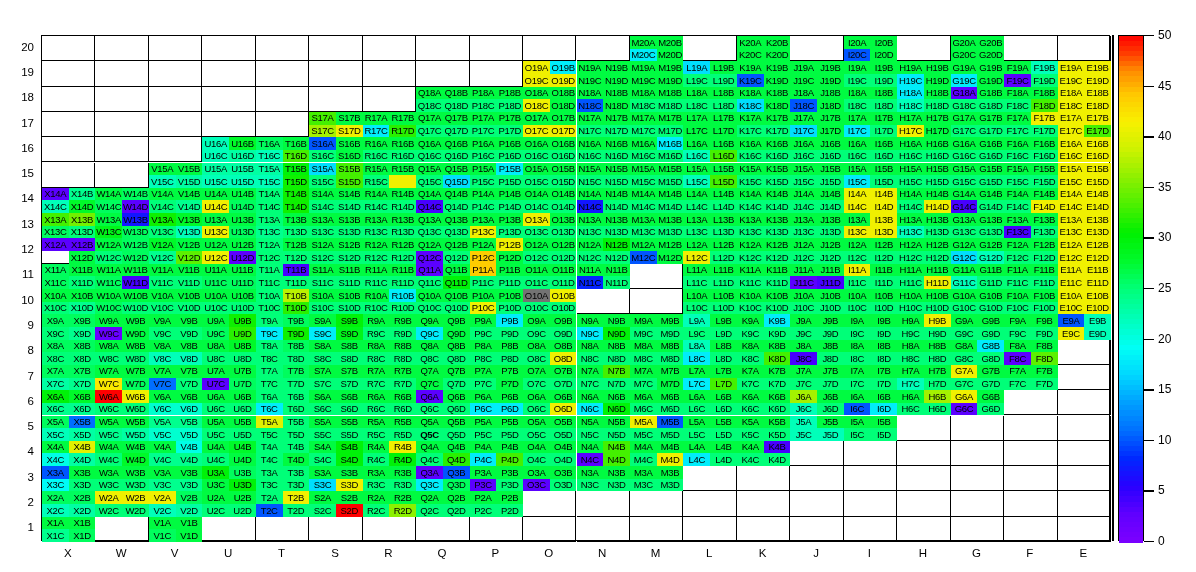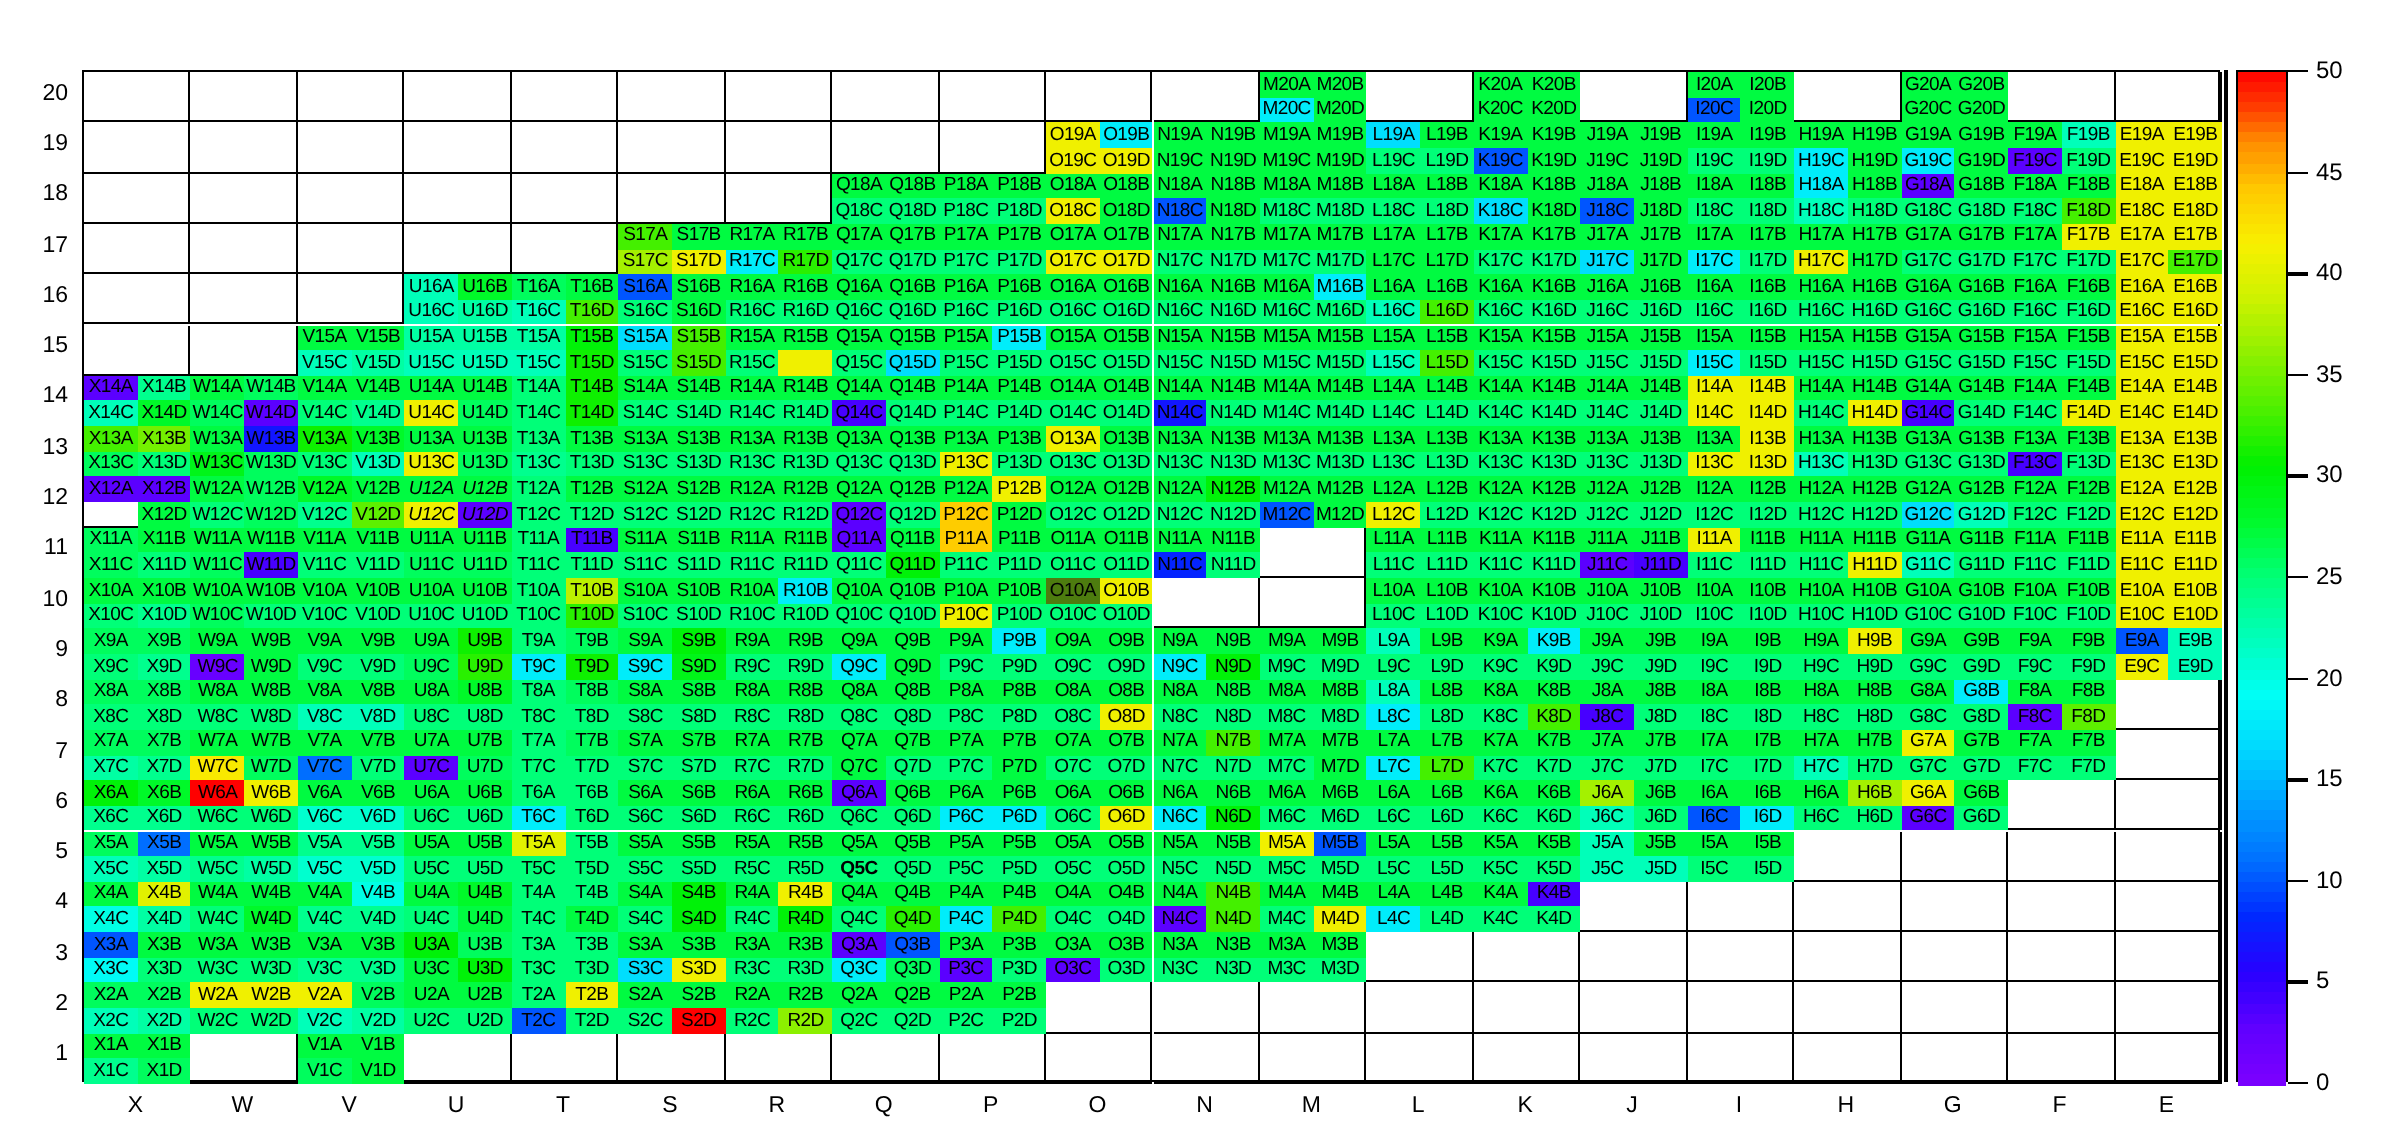--- a/index.html
+++ b/index.html
@@ -340,21 +340,21 @@
         <div class="sub" style="left: 26.725px; top: 0px; width: 26.725px; height: 12.65px; background: rgb(0, 251, 65);">U14B</div>
         <div class="sub" style="left: 0px; top: 12.65px; width: 26.725px; height: 12.65px; background: rgb(240, 240, 0);">U14C</div>
         <div class="sub" style="left: 26.725px; top: 12.65px; width: 26.725px; height: 12.65px; background: rgb(0, 253, 93);">U14D</div>
       </div>
       <div class="grid-cell" style="left: 160.35px; top: 177.1px; width: 53.45px; height: 25.3px;">
         <div class="sub" style="left: 0px; top: 0px; width: 26.725px; height: 12.65px; background: rgb(0, 251, 65);">U13A</div>
         <div class="sub" style="left: 26.725px; top: 0px; width: 26.725px; height: 12.65px; background: rgb(0, 251, 65);">U13B</div>
         <div class="sub" style="left: 0px; top: 12.65px; width: 26.725px; height: 12.65px; background: rgb(240, 240, 0);">U13C</div>
         <div class="sub" style="left: 26.725px; top: 12.65px; width: 26.725px; height: 12.65px; background: rgb(0, 253, 93);">U13D</div>
       </div>
-      <div class="grid-cell" style="left: 160.35px; top: 202.4px; width: 53.45px; height: 25.3px; font-style: italic;">
+      <div class="grid-cell" style="left: 160.35px; top: 202.4px; width: 53.45px; height: 25.3px;">
         <div class="sub" style="left: 0px; top: 0px; width: 26.725px; height: 12.65px; background: rgb(0, 251, 65);">U12A</div>
         <div class="sub" style="left: 26.725px; top: 0px; width: 26.725px; height: 12.65px; background: rgb(0, 251, 65);">U12B</div>
         <div class="sub" style="left: 0px; top: 12.65px; width: 26.725px; height: 12.65px; background: rgb(240, 240, 0);">U12C</div>
         <div class="sub" style="left: 26.725px; top: 12.65px; width: 26.725px; height: 12.65px; background: rgb(91, 0, 255);">U12D</div>
       </div>
       <div class="grid-cell" style="left: 160.35px; top: 227.7px; width: 53.45px; height: 25.3px;">
         <div class="sub" style="left: 0px; top: 0px; width: 26.725px; height: 12.65px; background: rgb(0, 251, 65);">U11A</div>
         <div class="sub" style="left: 26.725px; top: 0px; width: 26.725px; height: 12.65px; background: rgb(0, 251, 65);">U11B</div>
         <div class="sub" style="left: 0px; top: 12.65px; width: 26.725px; height: 12.65px; background: rgb(0, 253, 93);">U11C</div>
         <div class="sub" style="left: 26.725px; top: 12.65px; width: 26.725px; height: 12.65px; background: rgb(0, 253, 93);">U11D</div>
@@ -968,21 +968,21 @@
         <div class="sub" style="left: 0px; top: 12.65px; width: 26.725px; height: 12.65px; background: rgb(0, 255, 120);">O12C</div>
         <div class="sub" style="left: 26.725px; top: 12.65px; width: 26.725px; height: 12.65px; background: rgb(0, 255, 120);">O12D</div>
       </div>
       <div class="grid-cell" style="left: 481.05px; top: 227.7px; width: 53.45px; height: 25.3px;">
         <div class="sub" style="left: 0px; top: 0px; width: 26.725px; height: 12.65px; background: rgb(0, 251, 65);">O11A</div>
         <div class="sub" style="left: 26.725px; top: 0px; width: 26.725px; height: 12.65px; background: rgb(0, 251, 65);">O11B</div>
         <div class="sub" style="left: 0px; top: 12.65px; width: 26.725px; height: 12.65px; background: rgb(0, 255, 120);">O11C</div>
         <div class="sub" style="left: 26.725px; top: 12.65px; width: 26.725px; height: 12.65px; background: rgb(0, 255, 120);">O11D</div>
       </div>
       <div class="grid-cell" style="left: 481.05px; top: 253px; width: 53.45px; height: 25.3px;">
-        <div class="sub" style="left: 0px; top: 0px; width: 26.725px; height: 12.65px; background: #4d7c0f;">O10A</div>
+        <div class="sub" style="left: 0px; top: 0px; width: 26.725px; height: 12.65px; background: #737373;">O10A</div>
         <div class="sub" style="left: 26.725px; top: 0px; width: 26.725px; height: 12.65px; background: rgb(240, 240, 0);">O10B</div>
         <div class="sub" style="left: 0px; top: 12.65px; width: 26.725px; height: 12.65px; background: rgb(0, 255, 120);">O10C</div>
         <div class="sub" style="left: 26.725px; top: 12.65px; width: 26.725px; height: 12.65px; background: rgb(0, 255, 120);">O10D</div>
       </div>
       <div class="grid-cell" style="left: 481.05px; top: 278.3px; width: 53.45px; height: 25.3px;">
         <div class="sub" style="left: 0px; top: 0px; width: 26.725px; height: 12.65px; background: rgb(0, 251, 65);">O9A</div>
         <div class="sub" style="left: 26.725px; top: 0px; width: 26.725px; height: 12.65px; background: rgb(0, 251, 65);">O9B</div>
         <div class="sub" style="left: 0px; top: 12.65px; width: 26.725px; height: 12.65px; background: rgb(0, 255, 120);">O9C</div>
         <div class="sub" style="left: 26.725px; top: 12.65px; width: 26.725px; height: 12.65px; background: rgb(0, 255, 120);">O9D</div>
       </div>

